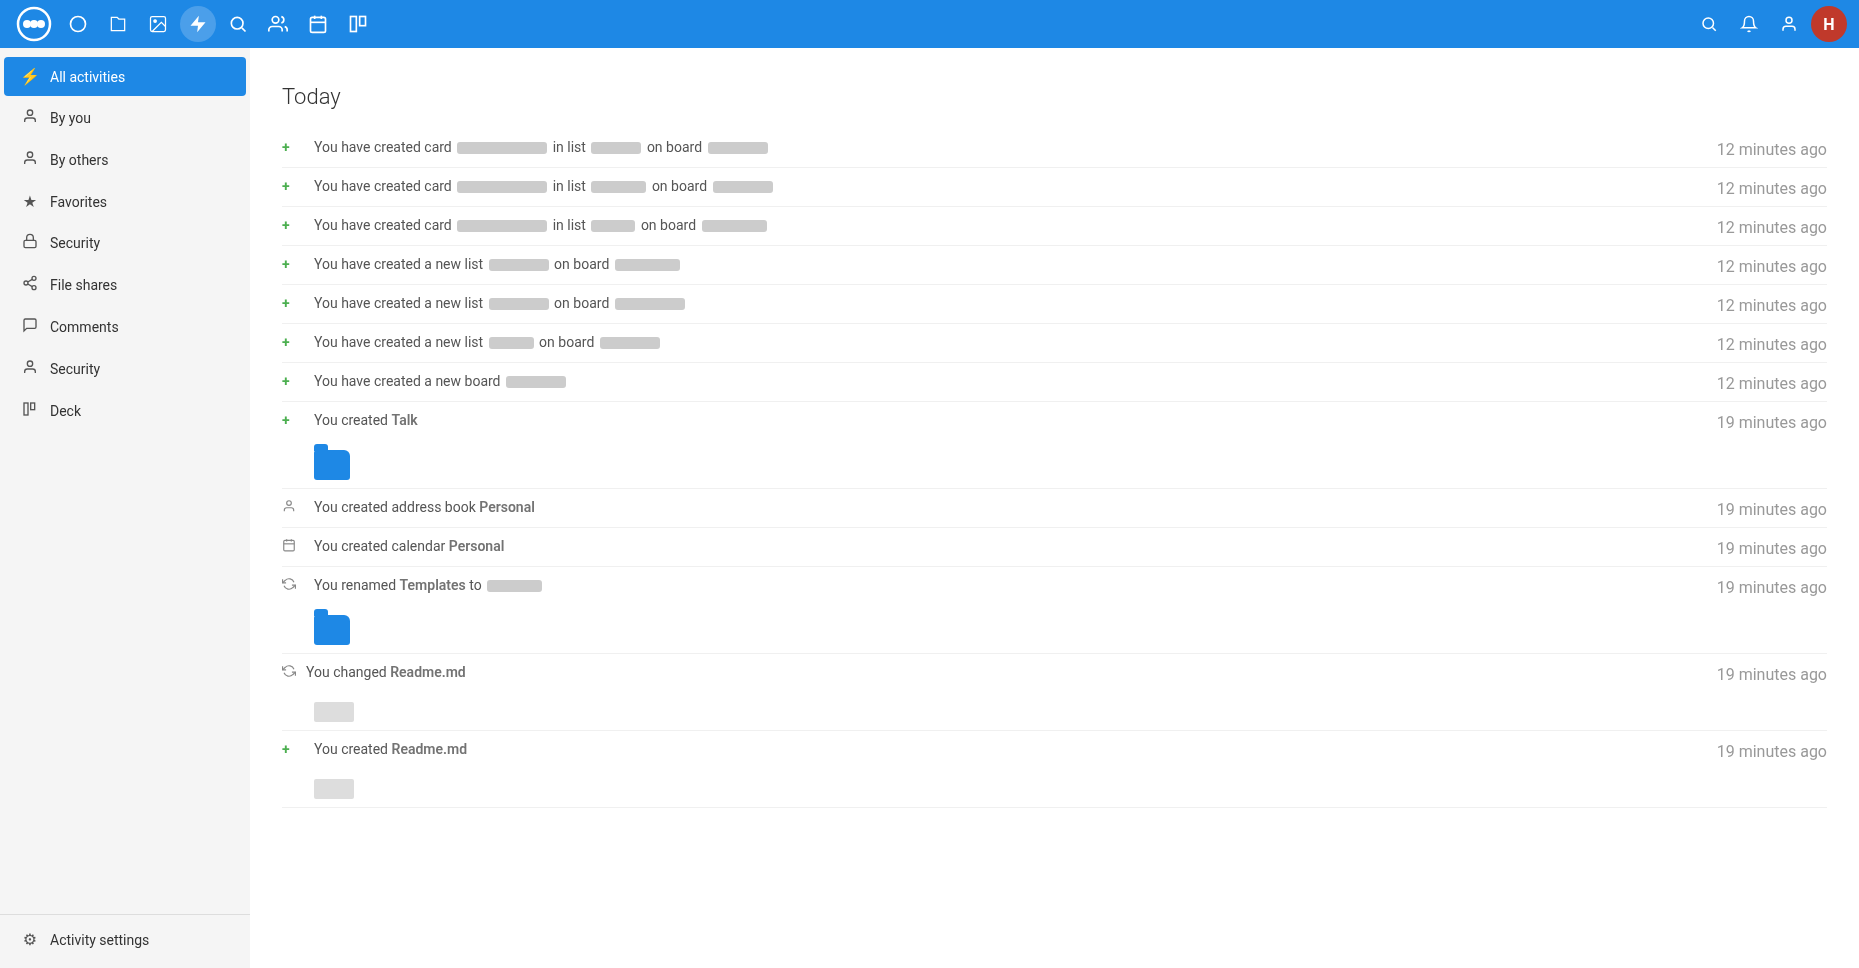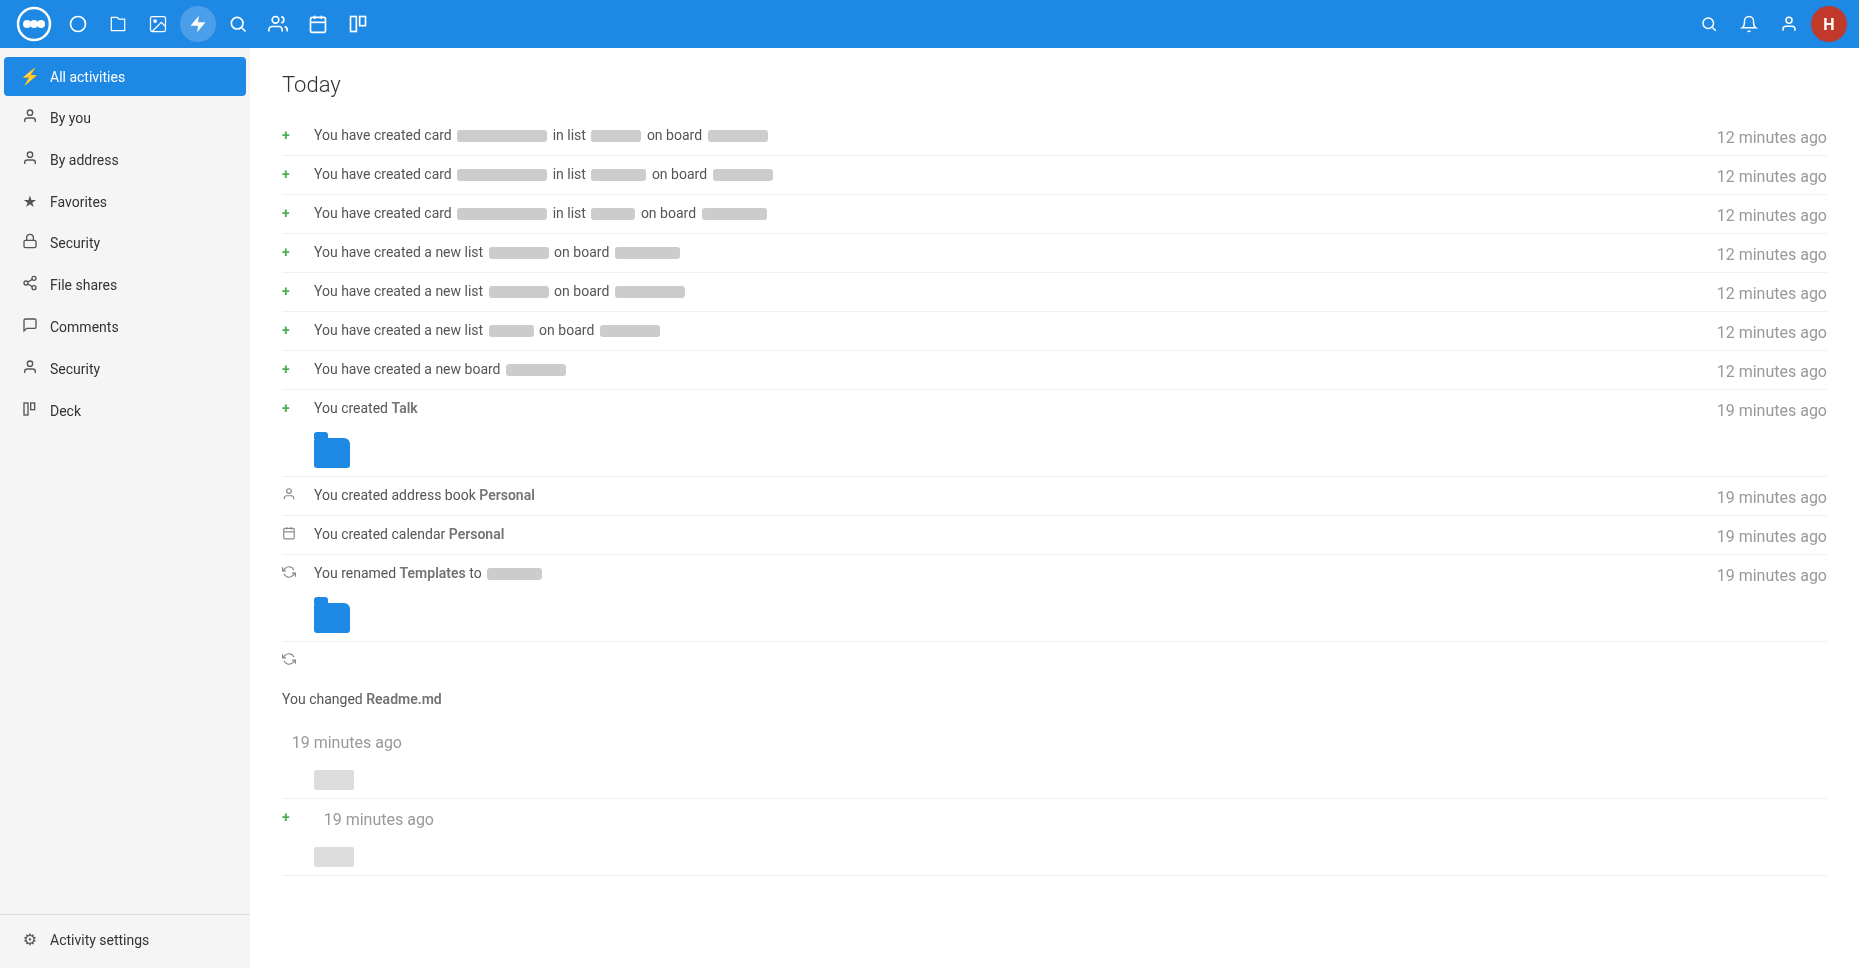--- a/index.html
+++ b/index.html
@@ -61,21 +61,21 @@
     .sidebar-item.active { background: #1e88e5; color: #fff; }
     .sidebar-item.active .sidebar-icon { color: #fff; }
     .sidebar-icon { font-size: 16px; color: #555; flex-shrink: 0; width: 20px; text-align: center; }
     .sidebar-spacer { flex: 1; }
     .sidebar-bottom { border-top: 1px solid #ddd; margin-top: 8px; padding-top: 4px; }
 
     
     .main {
       flex: 1;
       overflow-y: auto;
-      padding: 24px 32px;
+      padding: 36px 32px;
       background: #fff;
     }
     .section-title {
       font-size: 22px;
       font-weight: 300;
       color: #333;
       margin-bottom: 20px;
     }
 
     
@@ -232,21 +232,21 @@
       </span>
       <span>By you</span>
     </div>
     <div class="sidebar-item">
       <span class="sidebar-icon">
         <svg width="16" height="16" viewBox="0 0 24 24" fill="none" stroke="#555" stroke-width="2">
             <path d="M20 21v-2a4 4 0 0 0-4-4H8a4 4 0 0 0-4 4v2"></path>
             <circle cx="12" cy="7" r="4"></circle>
           </svg>
       </span>
-      <span>By address</span>
+      <span>By others</span>
     </div>
     <div class="sidebar-item">
       <span class="sidebar-icon">★</span>
       <span>Favorites</span>
     </div>
     <div class="sidebar-item">
       <span class="sidebar-icon">
         <svg width="16" height="16" viewBox="0 0 24 24" fill="none" stroke="#555" stroke-width="2">
             <rect x="3" y="11" width="18" height="11" rx="2"></rect>
             <path d="M7 11V7a5 5 0 0 1 10 0v4"></path>
@@ -412,38 +412,41 @@
         </div>
         <div class="activity-content">
           You renamed <b>Templates</b> to <span class="redacted" style="width:55px;"></span>
         </div>
         <div class="activity-time">19 minutes ago</div>
       </div>
       <div class="folder-icon"></div>
     </div>
 
     <div class="activity-item" style="flex-direction: column; align-items: flex-start;">
-      <div style="display:flex; align-items:flex-start; width:100%; gap:20px;flex-direction:column;">
+      <div style="display:flex; align-items:flex-start; width:100%; gap:4px;">
         <div class="activity-icon-col gray">
           <svg width="14" height="14" viewBox="0 0 24 24" fill="none" stroke="#888" stroke-width="2">
               <polyline points="1 4 1 10 7 10"></polyline>
               <polyline points="23 20 23 14 17 14"></polyline>
               <path d="M20.49 9A9 9 0 0 0 5.64 5.64L1 10m22 4l-4.64 4.36A9 9 0 0 1 3.51 15"></path>
             </svg>
         </div>
         <div class="activity-content">
           You changed <b>Readme.md</b>
         </div>
         <div class="activity-time">19 minutes ago</div>
       </div>
       <div class="file-thumb"></div>
     </div>
 
     <div class="activity-item" style="flex-direction: column; align-items: flex-start;">
       <div style="display:flex; align-items:flex-start; width:100%; gap:12px;">
         <div class="activity-icon-col">+</div>
+        <div class="activity-content">
+          You created <b>Readme.md</b>
+        </div>
         <div class="activity-time">19 minutes ago</div>
       </div>
       <div class="file-thumb"></div>
     </div>
 
   </div>
 </div>
 
 </body></html>

